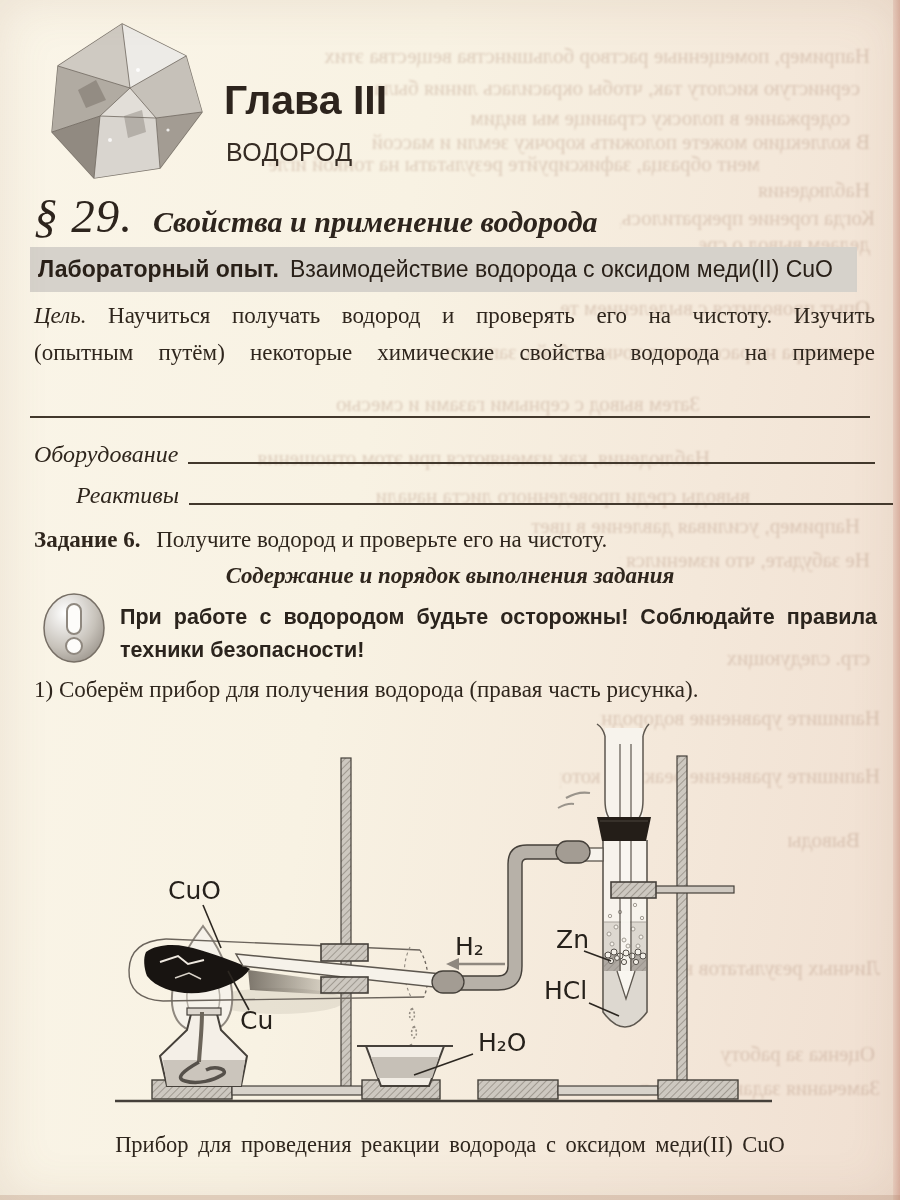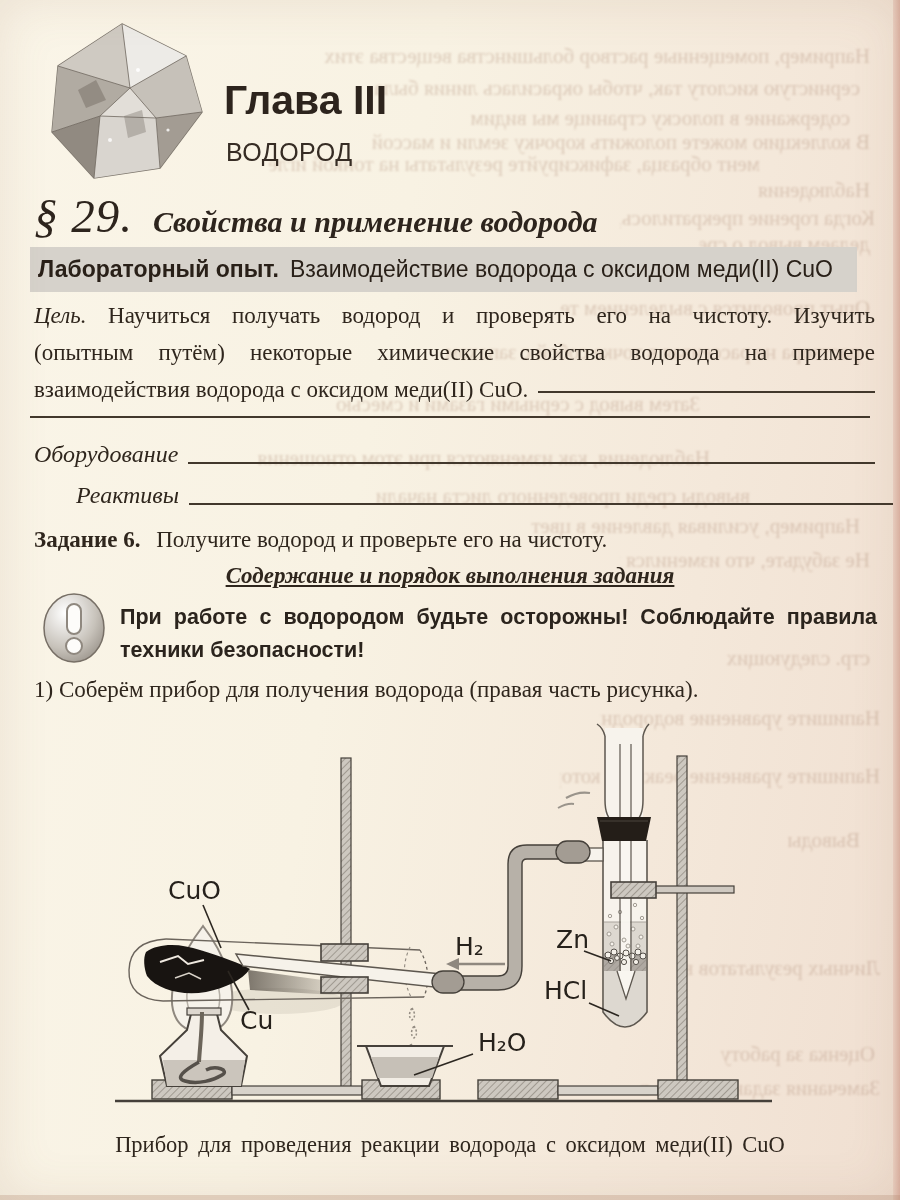--- a/index.html
+++ b/index.html
@@ -43,21 +43,21 @@
   .bold{font-weight:bold;}
   .fill-line{flex:1;border-bottom:2px solid #42382c;margin-left:10px;transform:translateY(-4px);}
   .rule{position:absolute;z-index:2;border-bottom:2px solid #42382c;}
 
   .label-row{display:flex;align-items:flex-end;font-size:24px;font-style:italic;color:#2f261d;}
   .eq-row{left:34px;top:441px;width:841px;}
   .re-row{left:34px;top:482px;width:841px;margin-left:42px;}
 
   .task-row{left:34px;top:525px;font-size:23px;}
   .subheading{left:60px;top:563px;width:780px;text-align:center;font-size:23px;
-    font-style:italic;font-weight:600;color:#2f261d;text-decoration:underline;}
+    font-style:italic;font-weight:600;color:#2f261d;}
 
   .warn-icon{left:42px;top:592px;width:64px;height:72px;}
   .warn-text{left:120px;width:757px;font-family:"Liberation Sans",sans-serif;
     font-weight:bold;font-size:21.5px;line-height:33px;color:#2b241d;}
   .warn-1{top:601px;}
   .warn-2{top:634px;}
 
   .step-1{left:34px;top:675px;font-size:23px;}
 
   .figure-svg{position:absolute;left:0;top:700px;width:900px;height:430px;z-index:2;}
@@ -126,24 +126,20 @@
   <div class="z lab-banner">
     <span class="b">Лабораторный опыт.</span>
     <span class="r">Взаимодействие водорода с оксидом меди(II) CuO</span>
   </div>
 
   <div class="z serif-line just goal-1">
     <span class="it">Цель.</span>
     <span>Научиться получать водород и проверять его на чистоту. Изучить</span>
   </div>
   <div class="z serif-line just goal-2">(опытным путём) некоторые химические свойства водорода на примере</div>
-  <div class="z serif-line goal-3">
-    <span>взаимодействия водорода с оксидом меди(II) CuO.</span>
-    <span class="fill-line"></span>
-  </div>
 
   <div class="rule" style="left:30px;top:416px;width:840px;"></div>
 
   <div class="z label-row eq-row">
     <span>Оборудование</span>
     <span class="fill-line"></span>
   </div>
   <div class="z label-row re-row">
     <span>Реактивы</span>
     <span class="fill-line"></span>

